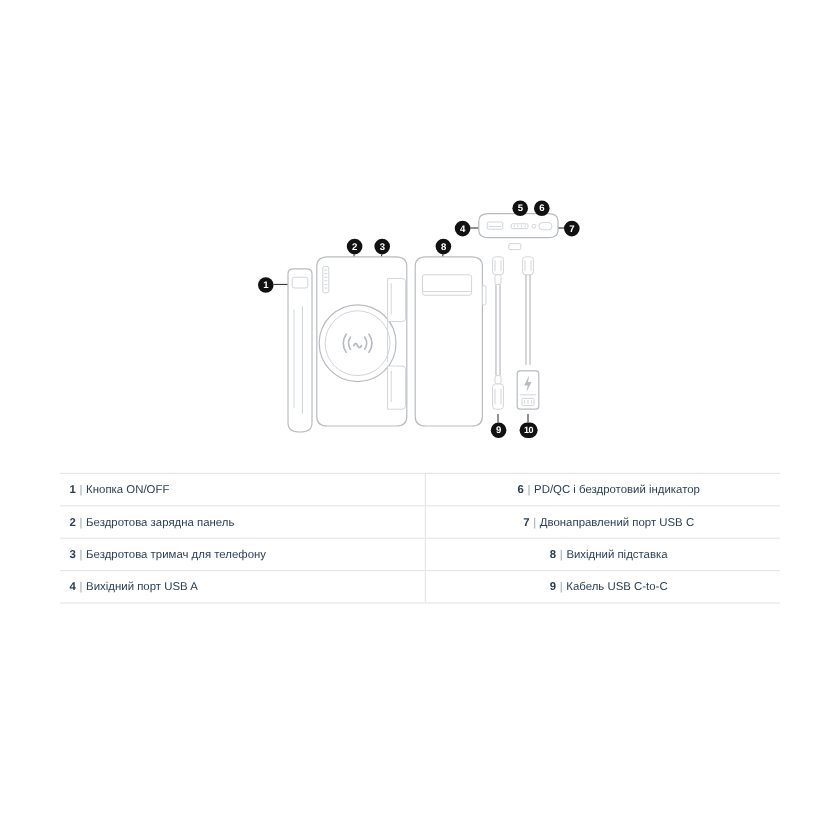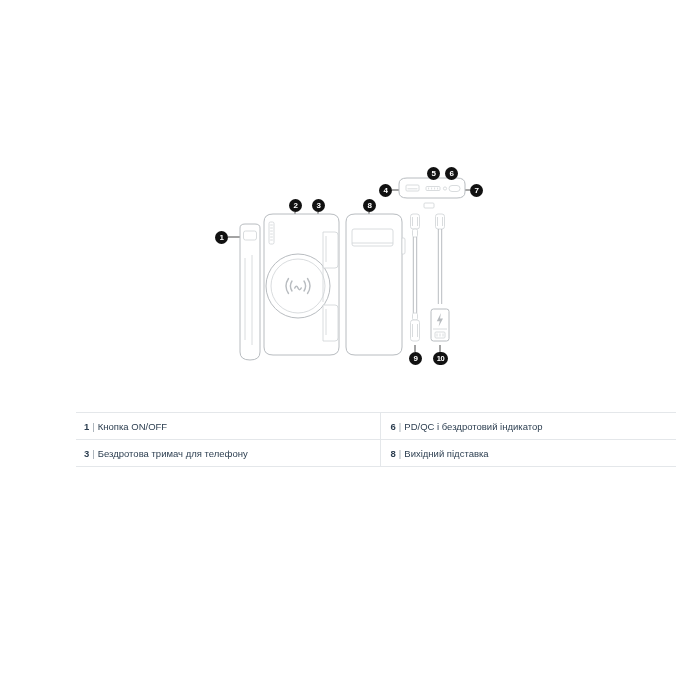--- a/index.html
+++ b/index.html
@@ -49,24 +49,23 @@
     width: 15px;
     border-radius: 7px;
     font-size: 7.5px;
     line-height: 13px;
   }
 
   
   #legend-table {
     position: absolute;
     left: 50px;
-    top: 412px;
+    top: 394px;
     width: 600px;
     border-collapse: collapse;
-    margin-left: 26px;
   }
   #legend-table tr {
     height: 27px;
   }
   #legend-table td {
     border-bottom: 1px solid #e4e7ea;
     padding: 0 0 0 8px;
     vertical-align: middle;
     font-size: 9.5px;
     color: #2c3e50;
@@ -76,20 +75,21 @@
   #legend-table tr:first-child td {
     border-top: 1px solid #e4e7ea;
   }
   #legend-table td.col-left {
     width: 305px;
   }
   #legend-table td.col-right {
     width: 295px;
     border-left: 1px solid #e4e7ea;
     padding-left: 10px;
+    text-align: center;
   }
   .lg-num {
     font-weight: bold;
   }
   .lg-sep {
     color: #9aa4ad;
     padding: 0 3px;
   }
   .lg-text {
     font-weight: normal;
@@ -244,20 +244,36 @@
     <tr>
       <td class="col-left">
         <span class="lg-num">1</span><span class="lg-sep">|</span><span class="lg-text">Кнопка ON/OFF</span>
       </td>
       <td class="col-right">
         <span class="lg-num">6</span><span class="lg-sep">|</span><span class="lg-text">PD/QC і бездротовий індикатор</span>
       </td>
     </tr>
     <tr>
       <td class="col-left">
+        <span class="lg-num">2</span><span class="lg-sep">|</span><span class="lg-text">Бездротова зарядна панель</span>
+      </td>
+      <td class="col-right">
+        <span class="lg-num">7</span><span class="lg-sep">|</span><span class="lg-text">Двонаправлений порт USB C</span>
+      </td>
+    </tr>
+    <tr>
+      <td class="col-left">
         <span class="lg-num">3</span><span class="lg-sep">|</span><span class="lg-text">Бездротова тримач для телефону</span>
       </td>
       <td class="col-right">
         <span class="lg-num">8</span><span class="lg-sep">|</span><span class="lg-text">Вихідний підставка</span>
+      </td>
+    </tr>
+    <tr>
+      <td class="col-left">
+        <span class="lg-num">4</span><span class="lg-sep">|</span><span class="lg-text">Вихідний порт USB A</span>
+      </td>
+      <td class="col-right">
+        <span class="lg-num">9</span><span class="lg-sep">|</span><span class="lg-text">Кабель USB C-to-C</span>
       </td>
     </tr>
   </tbody>
 </table>
 
 </body></html>

